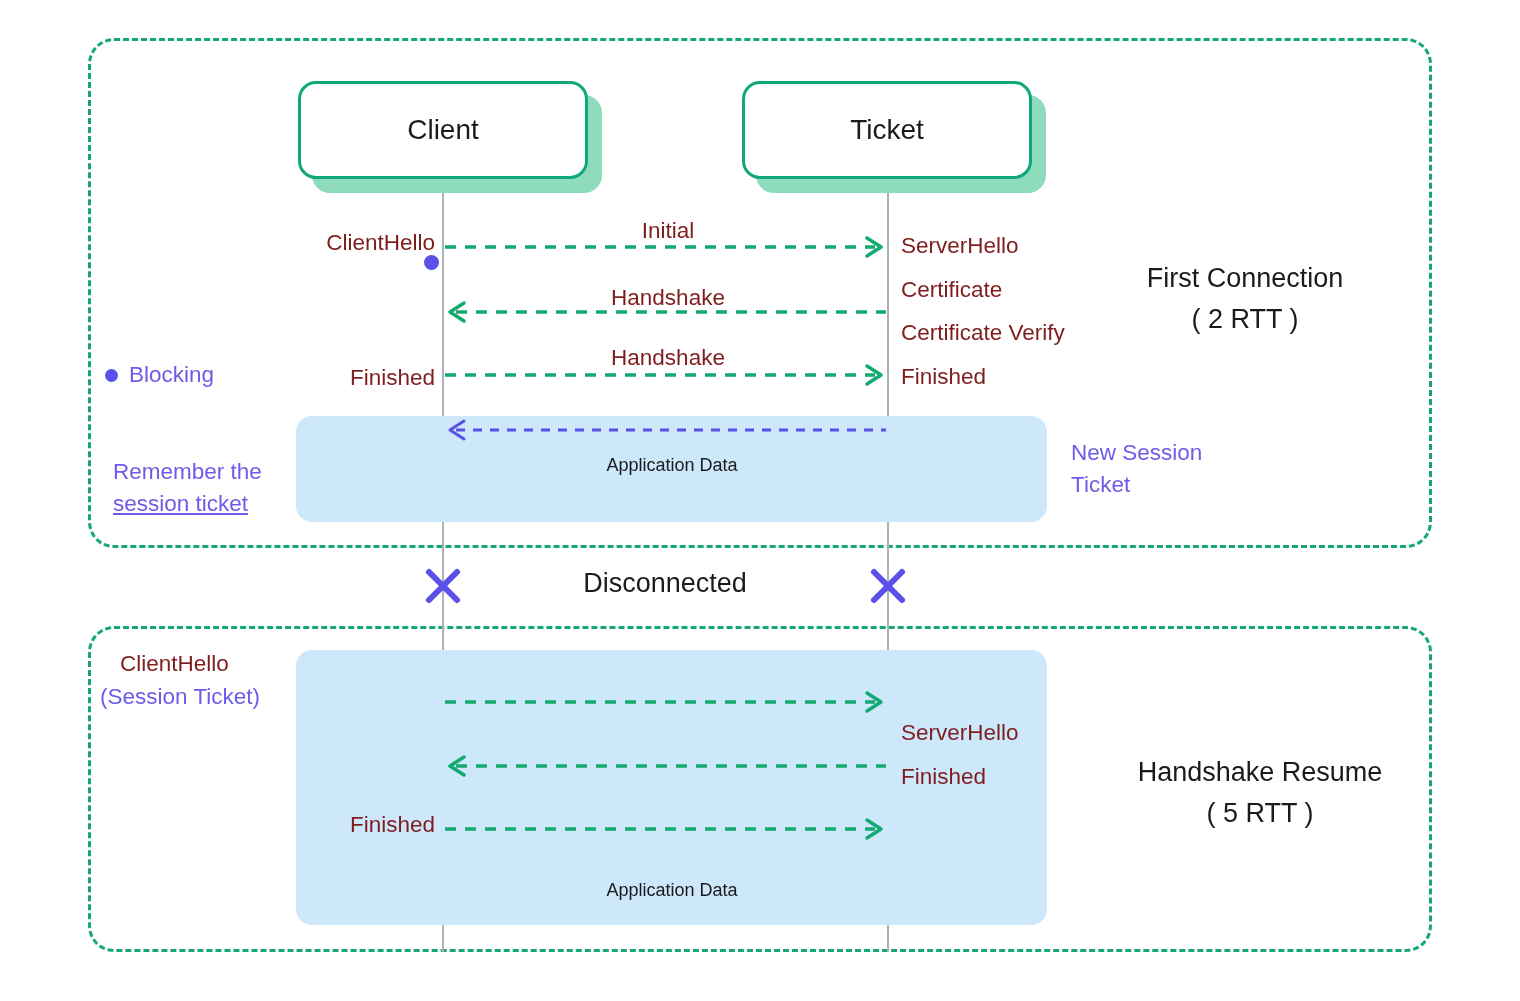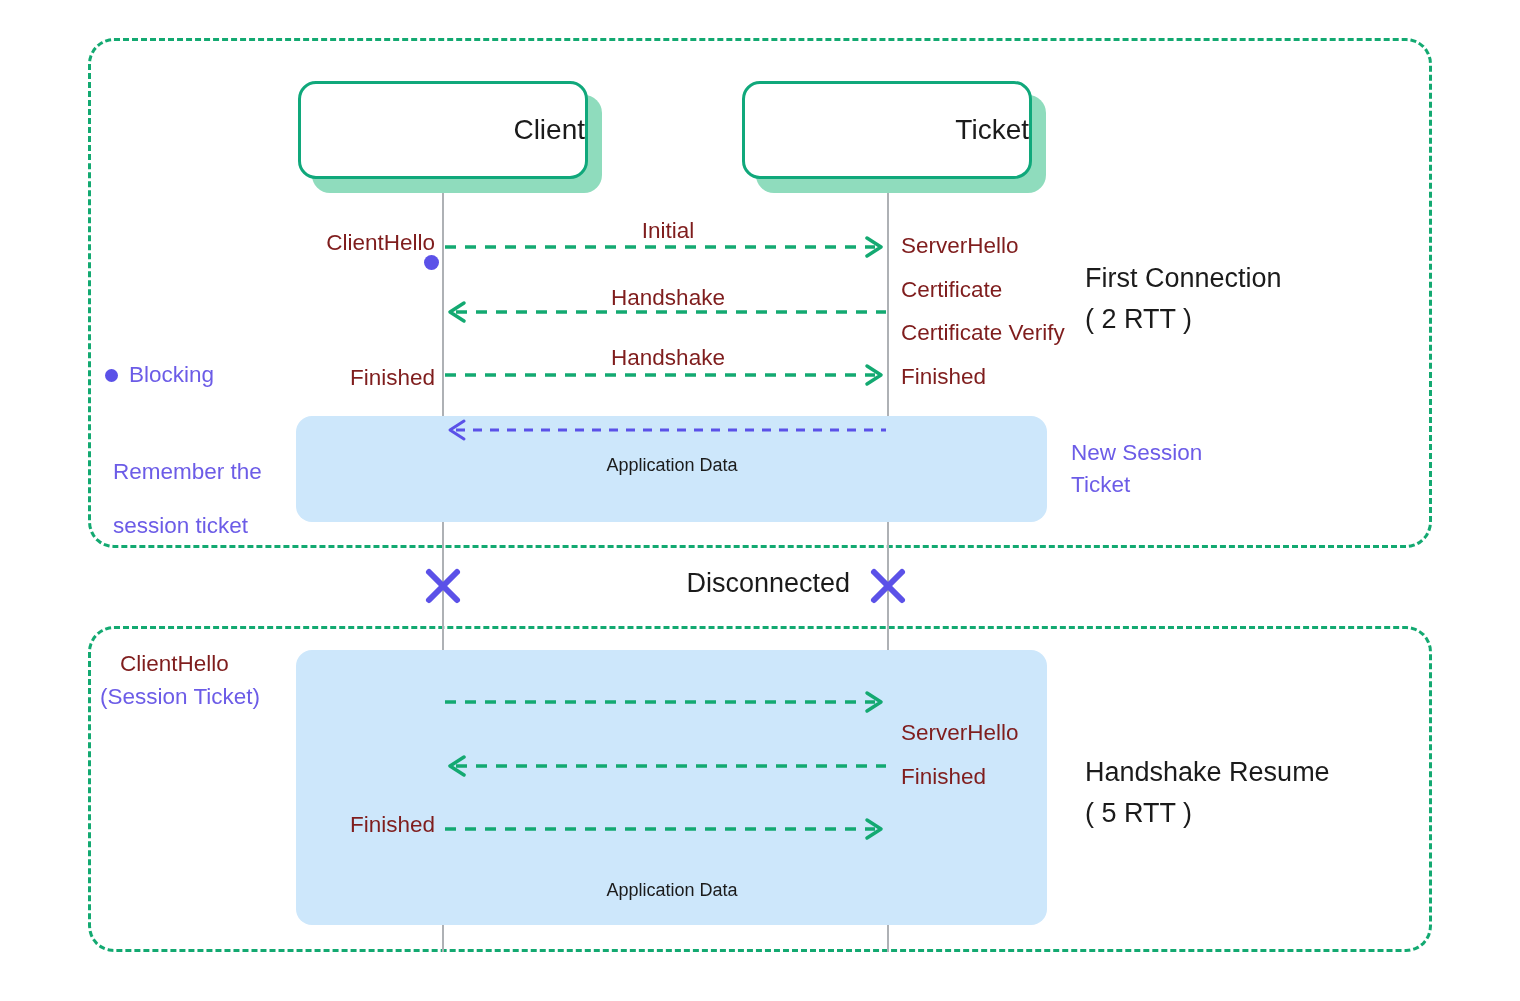--- a/index.html
+++ b/index.html
@@ -39,21 +39,21 @@
   
   .actor {
     position: absolute;
     width: 290px;
     height: 98px;
     border: 3px solid #10a87b;
     border-radius: 18px;
     background: #ffffff;
     display: flex;
     align-items: center;
-    justify-content: flex-end;
+    justify-content: center;
     font-size: 28px;
     color: #1b1b1b;
     z-index: 4;
   }
   .actor-shadow {
     position: absolute;
     width: 290px;
     height: 98px;
     border-radius: 18px;
     background: #8fdcbd;
@@ -99,21 +99,21 @@
     line-height: 1.28;
   }
   .lbl.right  { text-align: right; }
   .lbl.center { text-align: center; }
   .lbl.purple { color: #6c5ce7; }
 
   .section-title {
     position: absolute;
     font-size: 27px;
     color: #1b1b1b;
-    text-align: left;
+    text-align: center;
     white-space: nowrap;
     line-height: 1.5;
     z-index: 6;
   }
 
   
   #legend-blocking {
     position: absolute;
     left: 105px; top: 362px;
     display: flex; align-items: center; gap: 11px;
@@ -136,21 +136,21 @@
   }
 
   
   .xmark { position: absolute; z-index: 7; }
   #x-client { left: 424px; top: 567px; }
   #x-server { left: 869px; top: 567px; }
 
   #label-disconnected {
     position: absolute;
     left: 480px; top: 568px; width: 370px;
-    text-align: right;
+    text-align: center;
     font-size: 27px;
     color: #1b1b1b;
     z-index: 6;
     white-space: nowrap;
   }
 </style>
 </head>
 <body>
 
 <div id="stage">
@@ -216,21 +216,21 @@
 
   <div class="lbl" style="left:901px; top:276px;">Certificate</div>
 
   <div class="lbl" style="left:901px; top:319px;">Certificate Verify</div>
 
   <div class="lbl" style="left:901px; top:363px;">Finished</div>
 
   <div class="panel-label" id="label-appdata-first">Application Data</div>
 
   <div class="lbl purple" style="left:113px; top:458px;">Remember the</div>
-  <div class="lbl purple" style="left:113px; top:512px;">session ticket</div>
+  <div class="lbl purple" style="left:113px; top:490px;text-decoration:underline;">session ticket</div>
 
   <div class="lbl purple" style="left:1071px; top:439px;">New Session</div>
   <div class="lbl purple" style="left:1071px; top:471px;">Ticket</div>
 
   <div id="legend-blocking">
     <span class="dot"></span>
     <span class="txt">Blocking</span>
   </div>
   <div id="blocking-dot"></div>
 

